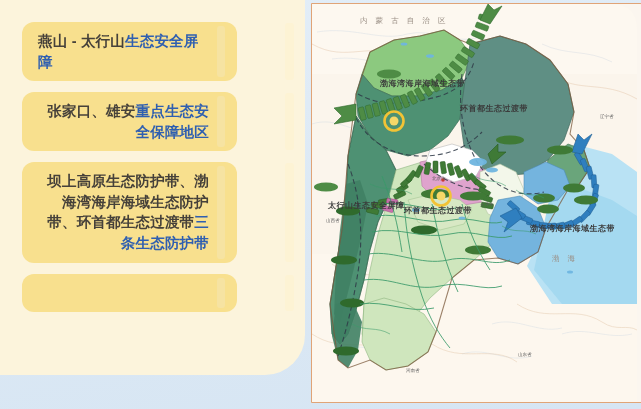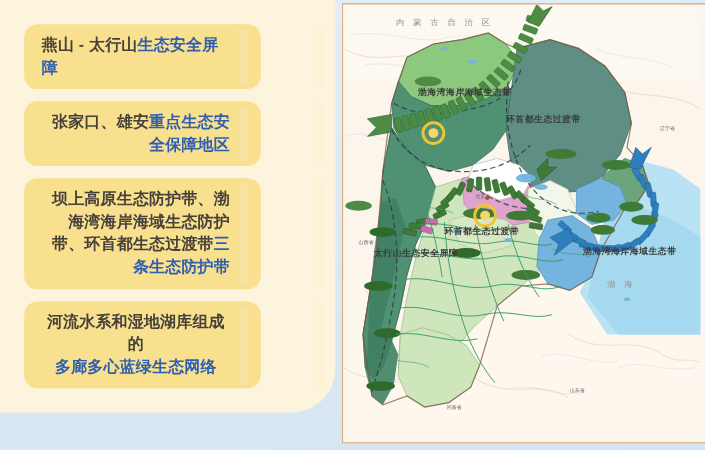--- a/index.html
+++ b/index.html
@@ -184,21 +184,20 @@
     <div class="card-wrap">
       <div class="card card-3">
         <div class="card-text"><span class="plain">坝上高原生态防护带、渤海湾海岸海域生态防护带、环首都生态过渡带</span><span class="hl">三条生态防护带</span></div>
         <div class="card-tab"></div>
       </div>
       <div class="card-tab2"></div>
     </div>
 
     <div class="card-wrap">
       <div class="card card-4">
-        <div class="card-text"><span class="plain">河流水系和湿地湖库组成的</span><br><span class="hl">多廊多心蓝绿生态网络</span></div>
         <div class="card-tab"></div>
       </div>
       <div class="card-tab2"></div>
     </div>
 
   </div>
 
   <div class="map-frame">
     <div class="map-inner">
       <svg class="map-svg" width="325" height="398" viewBox="0 0 325 398">
@@ -536,21 +535,21 @@
           <g transform="translate(131,176)">
             <circle cx="0" cy="0" r="1.8" fill="#d03a2f"></circle>
           </g>
         </g>
       </svg>
 
       <div class="maplabel prov" style="left:48px; top:12px;">内 蒙 古 自 治 区</div>
       <div class="maplabel" style="left:68px; top:74px;">渤海湾海岸海域生态带</div>
       <div class="maplabel" style="left:148px; top:99px;">环首都生态过渡带</div>
       <div class="maplabel" style="left:92px; top:166px;margin-top:35px;">环首都生态过渡带</div>
-      <div class="maplabel" style="left:28px; top:196px;margin-top:25px;">太行山生态安全屏障</div>
+      <div class="maplabel" style="left:16px; top:196px;">太行山生态安全屏障</div>
       <div class="maplabel" style="left:182px; top:219px;padding-left:36px;">渤海湾海岸海域生态带</div>
       <div class="maplabel prov" style="left:240px; top:250px;">渤  海</div>
       <div class="maplabel tiny" style="left:120px; top:172px;">北京市</div>
       <div class="maplabel tiny" style="left:168px; top:198px;">天津市</div>
       <div class="maplabel tiny" style="left:14px; top:214px;">山西省</div>
       <div class="maplabel tiny" style="left:206px; top:348px;">山东省</div>
       <div class="maplabel tiny" style="left:94px; top:364px;">河南省</div>
       <div class="maplabel tiny" style="left:288px; top:110px;">辽宁省</div>
 
     </div>

